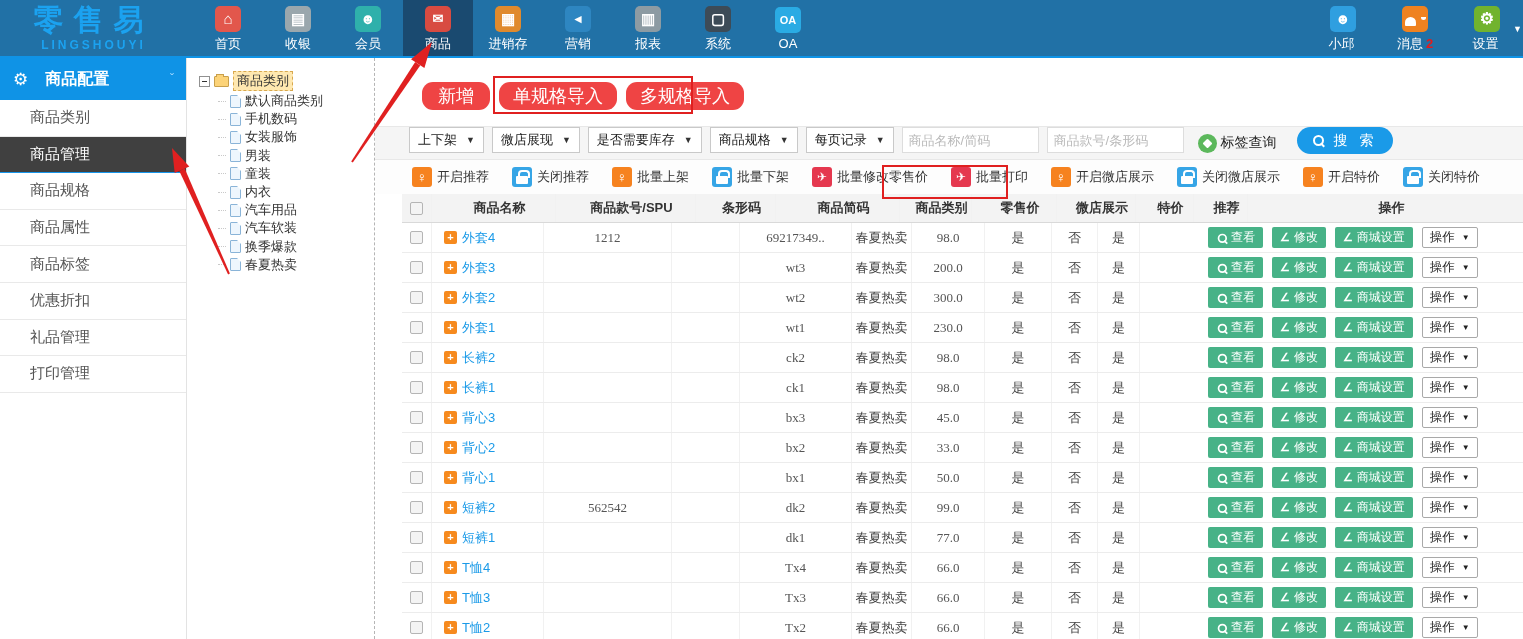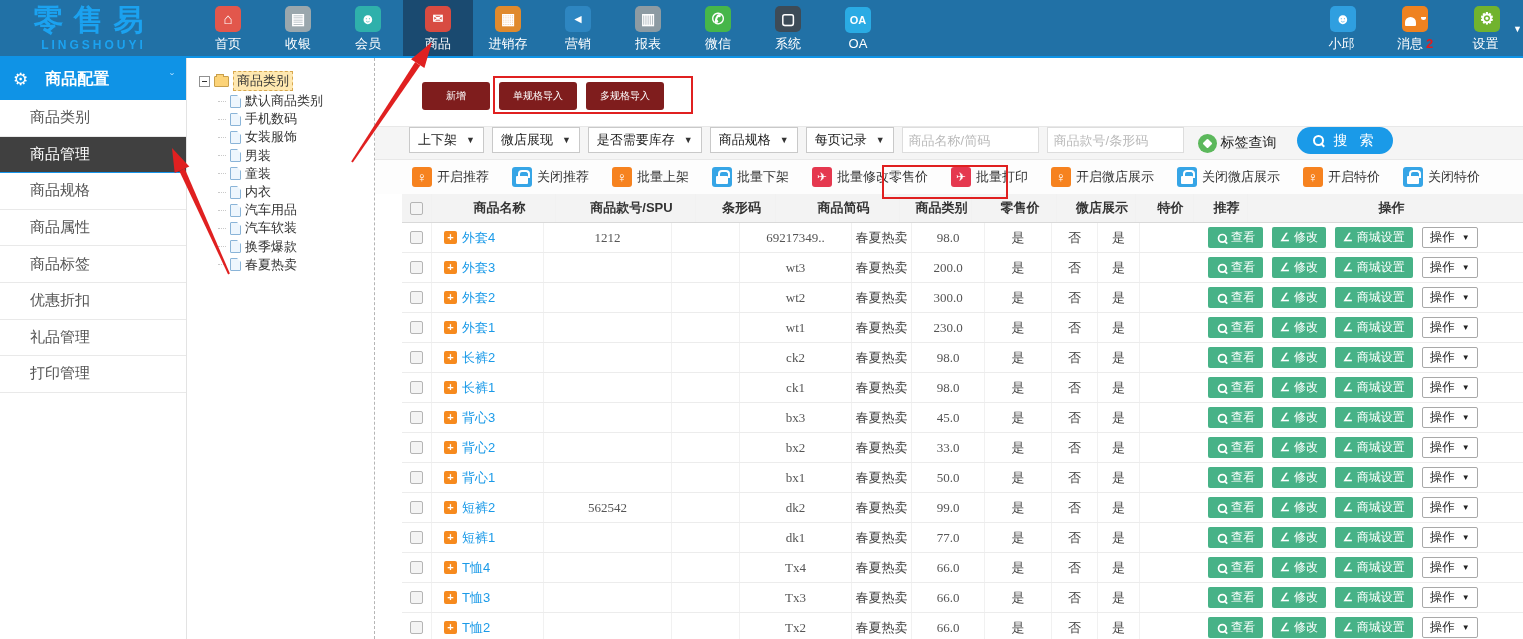--- a/index.html
+++ b/index.html
@@ -58,21 +58,21 @@
   .tree-children { margin:2px 0 0 19px; }
   .tree-child { display:flex; align-items:center; gap:4px; height:18.2px; cursor:pointer; }
   .tree-child::before { content:""; width:8px; border-top:1px dotted #c9c9c9; }
   .file-ico { width:11px; height:13px; background:#eef6fd; border:1px solid #8ab4d8; border-radius:1px; flex:none; position:relative; }
   .file-ico::before { content:""; position:absolute; right:-1px; top:-1px; border-style:solid; border-width:0 4px 4px 0; border-color:transparent #fff transparent transparent; }
   .tree-child-label { font-size:13px; color:#333; }
 
   
   .content { position:absolute; left:375px; top:58px; right:0; bottom:0; background:#fff; overflow:hidden; }
   .btn-row { margin:24px 0 0 47px; height:28px; display:flex; gap:9px; }
-  .blue-btn { min-width:68px; padding:0 14px; height:28px; background:#7f1d1d; color:#fff; font-size:10px; border:none; border-radius:3px; cursor:pointer; font-family:inherit; }
+  .blue-btn { min-width:68px; padding:0 14px; height:28px; background:#ef4444; color:#fff; font-size:18px; border:none; border-radius:11px; cursor:pointer; font-family:inherit; }
   .filter-band { margin-top:16px; height:34px; background:#f5f5f5; border-top:1px solid #e8e8e8; border-bottom:1px solid #e8e8e8; display:flex; gap:8px; padding-left:34px; }
   .select { height:26px; background:#fff; border:1px solid #c9c9c9; display:inline-flex; align-items:center; gap:9px; padding:0 8px; font-size:13px; color:#222; cursor:pointer; white-space:nowrap; }
   .select .sel-caret { font-size:9px; color:#333; }
   .text-input { height:26px; width:137px; border:1px solid #ddd; background:#fff; padding:0 6px; font-size:13px; color:#333; font-family:inherit; }
   .text-input::placeholder { color:#b9b9b9; }
   .tag-chip { display:inline-flex; align-items:center; gap:4px; margin-left:6px; cursor:pointer; }
   .tag-ico { width:19px; height:19px; border-radius:50%; background:#5cb85c; position:relative; }
   .tag-ico::before { content:""; position:absolute; left:6px; top:6px; width:7px; height:7px; background:#fff; transform:rotate(45deg); border-radius:1px; }
   .tag-label { font-size:14px; color:#222; }
   .search-btn { margin-left:12px; height:27px; border:none; border-radius:14px; background:#1a9ae8; color:#fff; padding:0 15px; display:inline-flex; align-items:center; gap:9px; font-size:14px; letter-spacing:4px; cursor:pointer; font-family:inherit; }
@@ -147,24 +147,20 @@
         <div class="nav-item">
           <span class="tile i-marketing" style="background: rgb(46, 134, 193);"></span>
           <span class="nav-label">营销</span>
         </div>
 
         <div class="nav-item">
           <span class="tile i-report" style="background: rgb(141, 155, 163);"></span>
           <span class="nav-label">报表</span>
         </div>
 
-        <div class="nav-item">
-          <span class="tile i-wechat" style="background: rgb(70, 182, 74);"></span>
-          <span class="nav-label">微信</span>
-        </div>
 
         <div class="nav-item">
           <span class="tile i-system" style="background: rgb(61, 75, 87);"></span>
           <span class="nav-label">系统</span>
         </div>
 
         <div class="nav-item">
           <span class="tile i-oa" style="background: rgb(42, 171, 228);"></span>
           <span class="nav-label">OA</span>
         </div>

